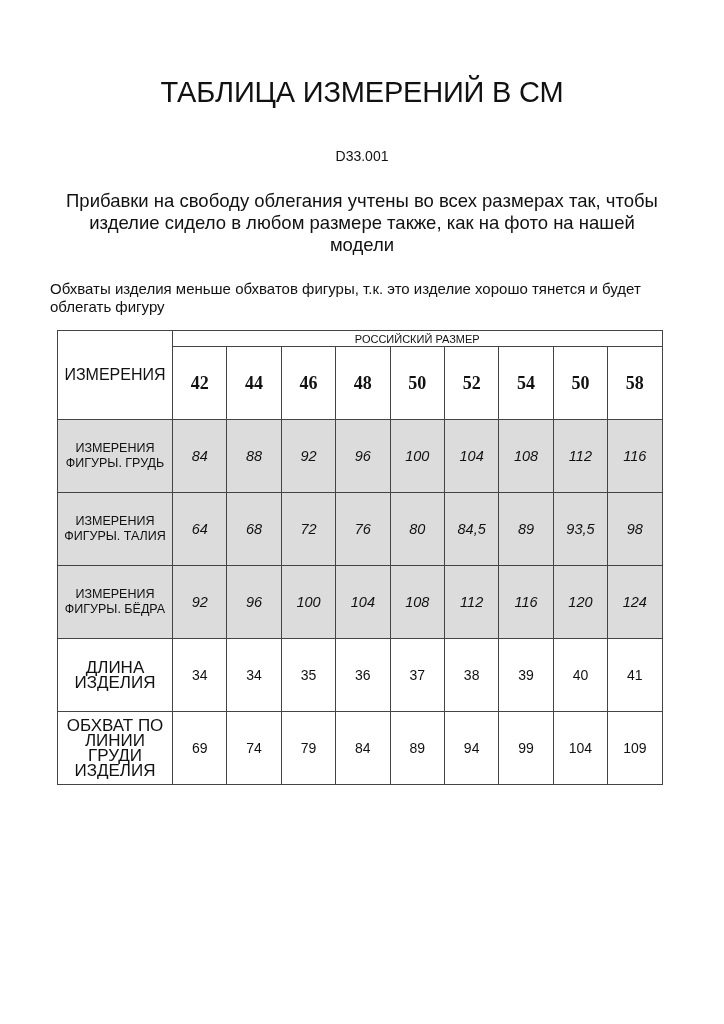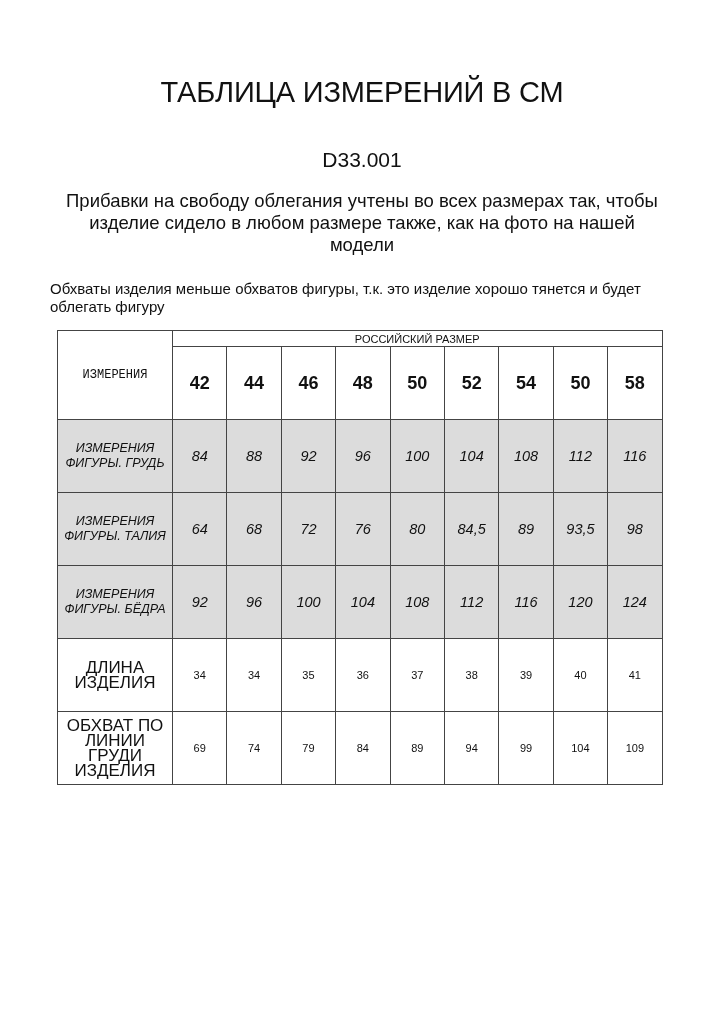--- a/index.html
+++ b/index.html
@@ -1,42 +1,42 @@
 <!DOCTYPE html>
 <html><head>
   <meta charset="utf-8">
   <style>
     html, body { margin: 0; padding: 0; background: #ffffff; }
     body { width: 724px; height: 1024px; position: relative; overflow: hidden;
            font-family: "Liberation Sans", sans-serif; color: #111; }
     .title { position: absolute; top: 76px; left: 0; width: 724px; text-align: center;
              font-size: 29px; letter-spacing: -0.2px; }
     .code { position: absolute; top: 148px; left: 0; width: 724px; text-align: center;
-            font-size: 21px; }
+            font-size: 14px; }
     .note1 { position: absolute; top: 190px; left: 60px; width: 604px; text-align: center;
              font-size: 18.5px; line-height: 22px; }
     .note2 { position: absolute; top: 280px; left: 50px; width: 624px; 
              font-size: 15px; line-height: 18px; }
     table.sizes { position: absolute; top: 330px; left: 57px; border-collapse: collapse;
                   table-layout: fixed; width: 605px; }
     table.sizes td { border: 1.5px solid #444; text-align: center; vertical-align: middle;
                      padding: 0; }
     .col-label { width: 115px; }
     .col-size { width: 54.4px; }
     .ru-header { height: 15px; font-size: 11px; text-align: left !important; }
     .ru-header span { display: block; text-align: center; }
-    .measure-head { font-size: 12px; font-family: Liberation Mono, monospace; }
-    .size-num { font-family: Liberation Sans, sans-serif; font-weight: bold; font-size: 18px;
+    .measure-head { font-size: 16px; }
+    .size-num { font-family: Liberation Serif, serif; font-weight: bold; font-size: 18px;
                 height: 72px; }
     .row-shaded td { background: #dcdcdc; height: 72px; }
     .row-plain td { height: 72px; }
-    .lbl-italic { font-style: italic; font-size: 12.5px; line-height: 15px; }
+    .lbl-italic { font-size: 12.5px; line-height: 15px; }
     .lbl-plain { font-size: 17px; line-height: 15px; }
     .val-italic { font-style: italic; font-size: 14.5px; }
-    .val-plain { font-size: 11px; margin-left: 16px; }
+    .val-plain { font-size: 14px; margin-left: 16px; }
   </style>
 </head>
 <body>
 
 <div class="title">ТАБЛИЦА ИЗМЕРЕНИЙ В СМ</div>
 <div class="code">D33.001</div>
 <div class="note1">Прибавки на свободу облегания учтены во всех размерах так, чтобы изделие сидело в любом размере также, как на фото на нашей модели</div>
 <div class="note2">Обхваты изделия меньше обхватов фигуры, т.к. это изделие хорошо тянется и будет облегать фигуру</div>
 
 <table class="sizes">

